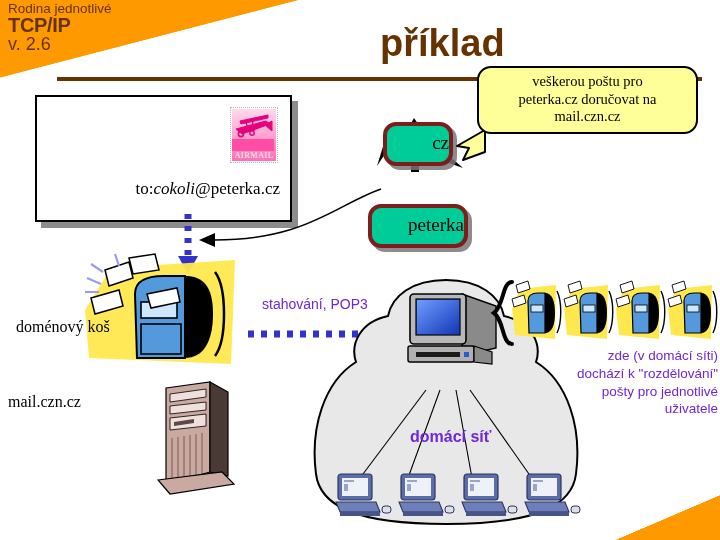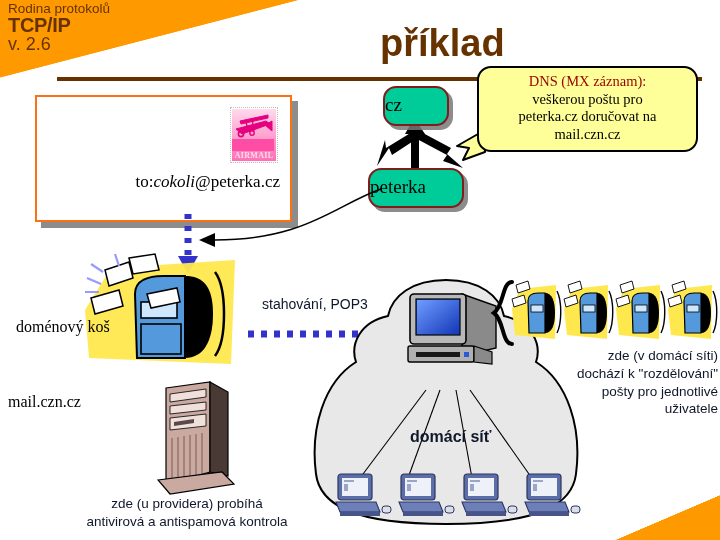--- a/index.html
+++ b/index.html
@@ -26,43 +26,43 @@
   
   .callout{position:absolute;left:477px;top:66px;width:205px;
      background:#ffff99;border:2px solid #000;border-radius:14px;
      padding:5px 6px 6px;text-align:center;
      font-family:"Liberation Serif",serif;font-size:14.5px;line-height:1.22;z-index:6;}
   .callout .c1{color:#990000;}
   .callout .rest{color:#000;}
   .callout-tail{position:absolute;left:455px;top:128px;width:30px;height:34px;z-index:5;}
 
   
-  .node{position:absolute;border:2px solid #7f1d1d;border-radius:13px;
-     background:#00cc99;color:#000;text-align:left;
-     font-family:"Liberation Serif",serif;box-shadow:4px 4px 0 rgba(120,120,120,.85);}
+  .node{position:absolute;border:4px solid #7f1d1d;border-radius:13px;
+     background:#00cc99;color:#000;text-align:right;
+     font-family:"Liberation Serif",serif;box-shadow:4px 4px 0 rgba(120,120,120,.85);margin-top:36px;}
   .node-cz{left:383px;top:86px;width:62px;height:36px;line-height:34px;font-size:19px;}
   .node-peterka{left:368px;top:168px;width:92px;height:36px;line-height:34px;font-size:19px;}
 
   
   .envelope{position:absolute;left:35px;top:95px;width:253px;height:123px;
-     background:#fff;border:2px solid #f97316;box-shadow:6px 6px 0 rgba(120,120,120,.85);}
-  .env-to{position:absolute;left:0;right:10px;bottom:28px;text-align:right;
+     background:#fff;border:2px solid #000000;box-shadow:6px 6px 0 rgba(120,120,120,.85);}
+  .env-to{position:absolute;left:0;right:10px;bottom:21px;text-align:right;
      font-family:"Liberation Serif",serif;font-size:17px;color:#000;white-space:nowrap;}
   .env-to i{font-style:italic;}
   .stamp{position:absolute;right:12px;top:10px;width:44px;height:52px;
      background:#fff;border:1px dotted #bbbbbb;padding:1px;}
   .stamp-inner{position:relative;width:100%;height:100%;
      background:linear-gradient(#ffd9ec,#ff6fb5);overflow:hidden;}
   .stamp-label{position:absolute;left:0;right:0;bottom:1px;text-align:center;
      font-size:8px;font-weight:bold;color:#ffd9ec;letter-spacing:.3px;
      font-family:"Liberation Serif",serif;}
 
   
   .serif{font-family:"Liberation Serif",serif;color:#000;}
-  .sans{font-family:"Liberation Sans",sans-serif;color:#0f172a;}
+  .sans{font-family:"Liberation Sans",sans-serif;color:#6d28d9;}
 
   .lbl-kos{position:absolute;left:16px;top:318px;font-size:16px;}
   .lbl-pc{position:absolute;left:8px;top:392px;font-size:16px;line-height:1.3;}
   .lbl-provider{position:absolute;left:62px;top:495px;width:250px;text-align:center;
      font-size:13.5px;line-height:1.35;}
   .lbl-pop3{position:absolute;left:262px;top:296px;font-size:14px;}
   .lbl-home{position:absolute;left:410px;top:428px;font-size:16px;font-weight:bold;}
   .lbl-right{position:absolute;left:540px;top:347px;width:178px;text-align:right;
      font-size:13.5px;line-height:1.32;}
   
@@ -72,33 +72,32 @@
 </head>
 <body>
 
 <div id="slide">
 
   <div class="corner-tl"></div>
   <div class="corner-br"></div>
   <div class="rule"></div>
 
   <div class="hdr">
-    <div class="l1">Rodina protokolů</div>
+    <div class="l1">Rodina jednotlivé</div>
     <div class="l2">TCP/IP</div>
     <div class="l3">v. 2.6</div>
   </div>
 
   <div class="title">příklad</div>
 
   <svg class="callout-tail" width="30" height="34" viewBox="0 0 30 34">
     <path d="M30 2 L2 18 L14 20 L8 32 L30 24 Z" fill="#ffff99" stroke="#000" stroke-width="2" stroke-linejoin="round"></path>
   </svg>
 
   <div class="callout">
-    <div class="c1">DNS (MX záznam):</div>
     <div class="rest">veškerou poštu pro</div>
     <div class="rest">peterka.cz doručovat na</div>
     <div class="rest">mail.czn.cz</div>
   </div>
 
   <svg class="abs" style="left:355px;top:118px;" width="130" height="56" viewBox="0 0 130 56">
     <g fill="#000">
       <polygon points="59,0 50,16 56,16 56,54 64,54 64,16 70,16"></polygon>
       <polygon points="22,48 34,30 37,37 66,18 62,11 31,30 30,22"></polygon>
       <polygon points="108,50 92,36 96,30 66,14 62,21 92,37 88,43"></polygon>
@@ -176,24 +175,20 @@
     <g stroke="#7a5d56" stroke-width="1">
       <path d="M24 58 L24 98 M30 57 L30 98 M36 56 L36 97 M42 55 L42 96 M48 54 L48 95 M54 53 L54 94"></path>
     </g>
     <polygon points="10,100 74,92 86,104 22,114" fill="#c9a9a0" stroke="#000" stroke-width="1.2"></polygon>
   </svg>
 
   <div class="serif lbl-pc">
     <div>mail.czn.cz</div>
   </div>
 
-  <div class="sans lbl-provider">
-    <div>zde (u providera) probíhá</div>
-    <div>antivirová a antispamová kontrola</div>
-  </div>
 
   <svg class="abs" style="left:248px;top:323px;" width="166" height="22" viewBox="0 0 166 22">
     <line x1="0" y1="11" x2="140" y2="11" stroke="#3333cc" stroke-width="7" stroke-dasharray="6,7"></line>
     <polygon points="140,2 140,20 164,11" fill="#3333cc"></polygon>
   </svg>
   <div class="sans lbl-pop3">stahování, POP3</div>
 
   <svg class="abs cloud-svg" style="left:296px;top:278px;" width="300" height="252" viewBox="0 0 300 252">
     <path d="M150 2 C116 2 96 18 92 38 C64 44 54 66 60 84 C28 104 14 150 20 196
              C24 228 60 246 150 246 C240 246 276 228 280 196 C286 150 272 104 240 84

